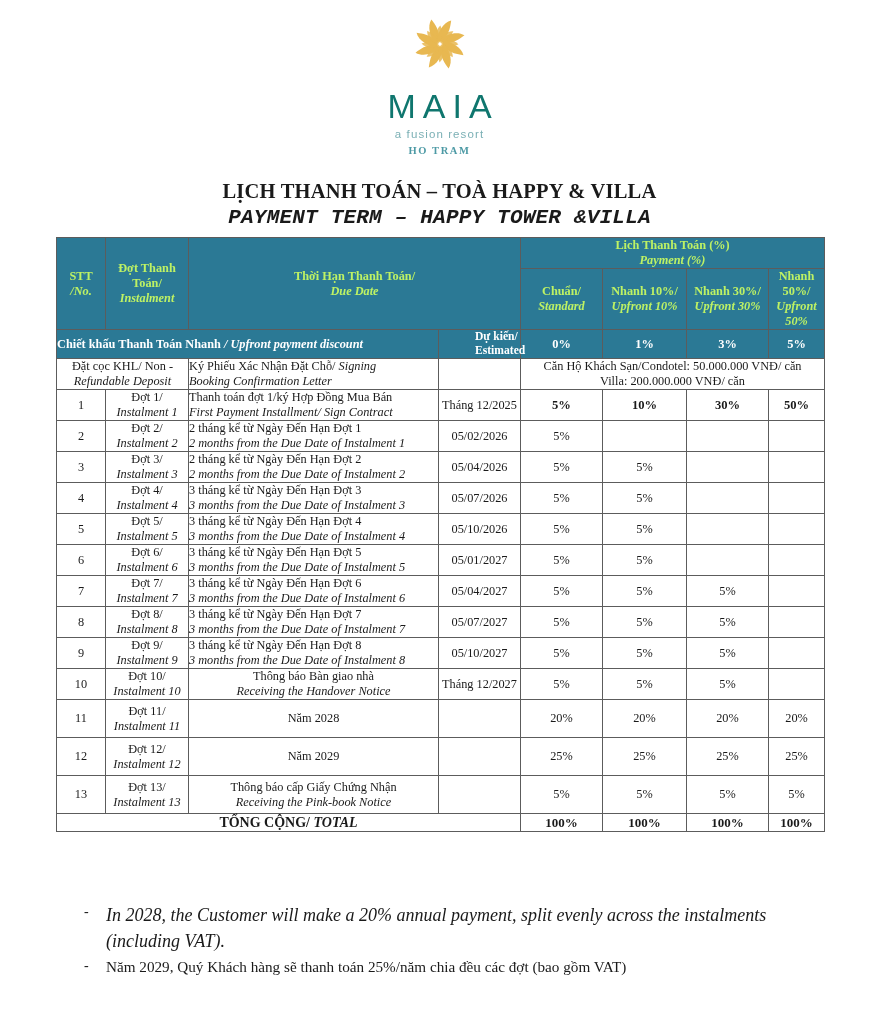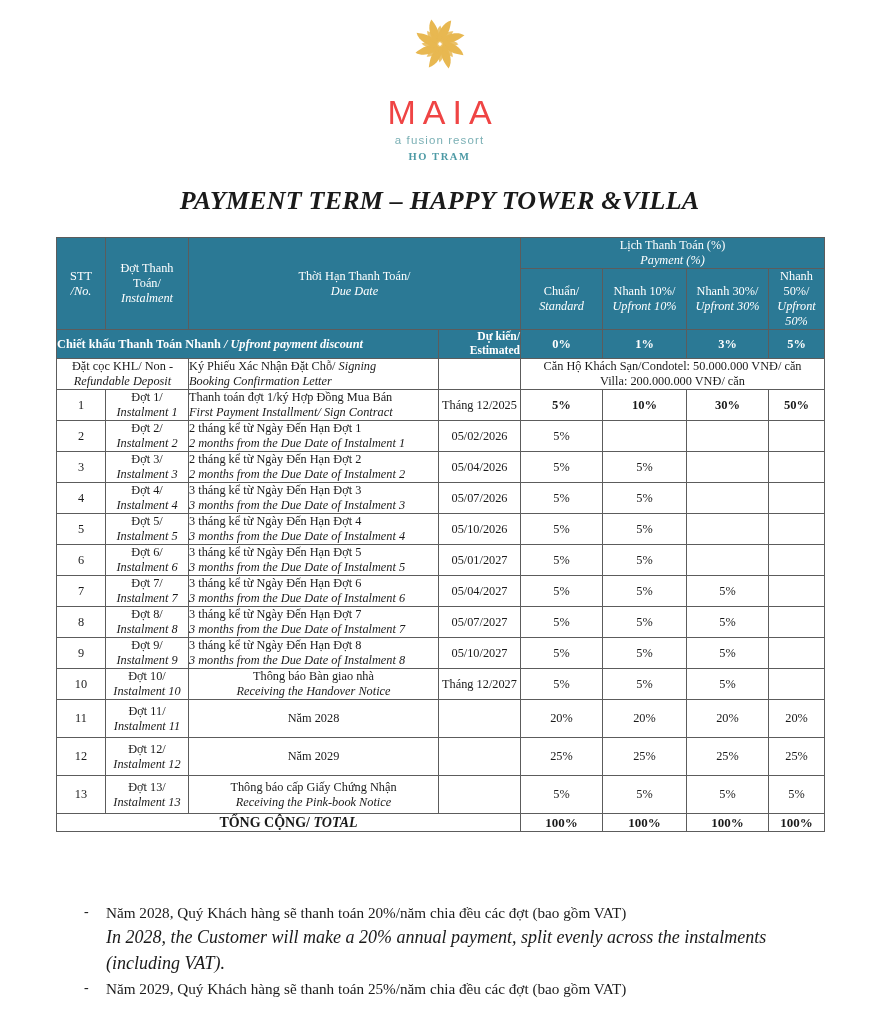--- a/index.html
+++ b/index.html
@@ -30,22 +30,22 @@
   }
   .logo-mark {
     width: 74px;
     height: 72px;
     display: block;
   }
   .logo-word {
     font-family: "Liberation Sans", sans-serif;
     font-size: 34px;
     letter-spacing: 7px;
-    color: #ef4444;
-    margin-top: 15px;
+    color: #0f766e;
+    margin-top: 9px;
     margin-left: 7px;
     font-weight: 400;
     line-height: 1;
   }
   .logo-sub {
     font-family: "Liberation Sans", sans-serif;
     font-size: 11.5px;
     letter-spacing: 1.1px;
     color: #7bb0b5;
     margin-top: 6px;
@@ -66,25 +66,26 @@
     text-align: center;
     margin-top: 23px;
   }
   .title-vi {
     font-size: 20.5px;
     font-weight: 700;
     letter-spacing: 0.2px;
     line-height: 1.25;
   }
   .title-en {
-    font-size: 26px;
+    font-size: 21px;
     font-weight: 700;
     font-style: italic;
     letter-spacing: 0.2px;
     line-height: 1.25;
+    font-family: Liberation Mono, monospace;
   }
   .applied {
     margin-top: 21px;
     font-size: 18.5px;
     font-weight: 700;
     letter-spacing: 0.1px;
   }
   .applied .en { font-style: italic; }
 
   
@@ -111,24 +112,24 @@
   col.c-inst  { width: 83px; }
   col.c-due   { width: 250px; }
   col.c-est   { width: 82px; }
   col.c-std   { width: 82px; }
   col.c-u10   { width: 84px; }
   col.c-u30   { width: 82px; }
   col.c-u50   { width: 56px; }
 
   thead td, thead th {
     background: #2b7995;
-    color: #ffffff;
+    color: #bef264;
     border-color: #2b7995;
     text-align: center;
-    font-weight: 400;
+    font-weight: 700;
     padding: 4px 2px;
   }
   thead .sep { border-color: #9ecddd; }
   thead .it { font-style: italic; }
 
   .hdr-title { font-size: 13px; }
   .hdr-small { font-size: 11.6px; }
 
   .discount-row td {
     background: #2b7995;
@@ -137,23 +138,24 @@
     font-weight: 700;
     font-size: 13px;
     padding: 4px 2px;
   }
   .discount-row .label {
     text-align: left;
     padding-left: 0;
   }
   .discount-row .label .it { font-style: italic; }
   .discount-row .est {
-    text-align: right;
+    text-align: left;
     border-left-color: #9ecddd;
     font-size: 11.6px;
+    padding-left: 36px;
   }
   .discount-row .pct {
     text-align: center;
     border-left-color: #9ecddd;
     font-weight: 700;
     font-size: 12.4px;
   }
 
   tbody td {
     padding: 3px 4px;
@@ -256,20 +258,21 @@
           </g>
         </g>
       </g>
     </svg>
     <div class="logo-word">MAIA</div>
     <div class="logo-sub">a fusion resort</div>
     <div class="logo-sub2">HO TRAM</div>
   </div>
 
   <div class="titles">
+    <div class="title-vi">LỊCH THANH TOÁN – TOÀ HAPPY &amp; VILLA</div>
     <div class="title-en">PAYMENT TERM – HAPPY TOWER &amp;VILLA</div>
     <div class="applied"><span>Áp dụng từ tháng 12.2025/ </span><span class="en">Applied from Dec.2025</span></div>
   </div>
 
   <div class="tablewrap">
     <table class="pay">
       <colgroup>
         <col class="c-stt">
           <col class="c-inst">
           <col class="c-due">
@@ -578,21 +581,20 @@
 
       </tbody>
     </table>
   </div>
 
   <div class="notes">
 
     <div class="note-item">
       <div class="note-dash">-</div>
       <div class="note-body">
-        <div class="note-vi">Năm 2028, Quý Khách hàng sẽ thanh toán 20%/năm chia đều các đợt (bao gồm VAT)</div>
         <div class="note-en">In 2028, the Customer will make a 20% annual payment, split evenly across the instalments (including VAT).</div>
       </div>
     </div>
 
     <div class="note-item">
       <div class="note-dash">-</div>
       <div class="note-body">
         <div class="note-vi">Năm 2029, Quý Khách hàng sẽ thanh toán 25%/năm chia đều các đợt (bao gồm VAT)</div>
       </div>
     </div>

